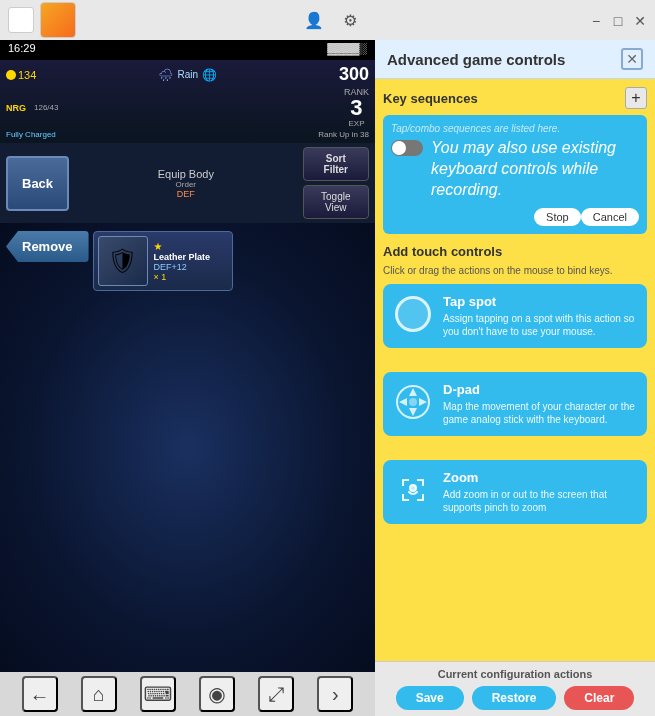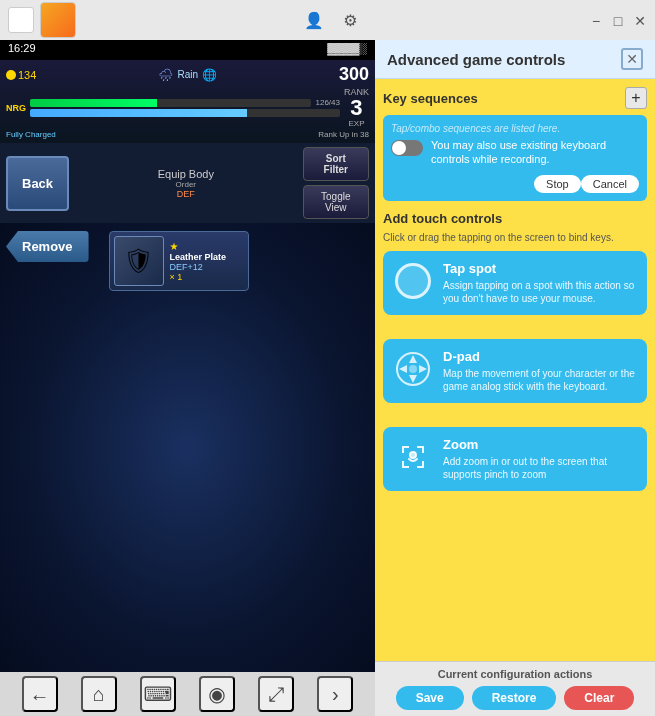--- a/index.html
+++ b/index.html
@@ -144,21 +144,21 @@
       margin-bottom: 2px;
     }
     .nrg-label {
       color: #ffd700;
       font-size: 9px;
       font-weight: bold;
     }
     .bar-container {
       flex: 1;
       display: flex;
-      flex-direction: column;
+      flex-direction: row;
       gap: 2px;
     }
     .bar {
       height: 8px;
       border-radius: 2px;
       background: #333;
       overflow: hidden;
     }
     .bar-fill-hp {
       height: 100%;
@@ -241,21 +241,21 @@
       padding: 5px 8px;
       font-size: 10px;
       cursor: pointer;
     }
 
     
     .remove-area {
       display: flex;
       align-items: flex-start;
       padding: 8px 6px;
-      gap: 20px;
+      gap: 4px;
     }
     .btn-remove {
       position: relative;
       background: linear-gradient(180deg, #4a7aaa, #2a5a8a);
       color: #fff;
       border: none;
       padding: 8px 16px;
       font-size: 13px;
       font-weight: bold;
       cursor: pointer;
@@ -422,22 +422,23 @@
     .toggle-knob {
       width: 14px; height: 14px;
       background: #fff;
       border-radius: 50%;
       position: absolute;
       top: 1px;
       left: 1px;
     }
     .recording-text {
       color: #fff;
-      font-size: 11px;
+      font-size: 16px;
       line-height: 1.3;
+      font-style: italic;
     }
     .recording-btns {
       display: flex;
       gap: 0;
       padding-left: 40px;
       justify-content: flex-end;
     }
     .btn-stop {
       background: #fff;
       border: none;
@@ -715,21 +716,21 @@
             <button class="btn-stop">Stop</button>
             <button class="btn-cancel">Cancel</button>
           </div>
         </div>
       </div>
 
       <div class="add-touch-section">
         <div class="section-header">
           <span class="section-title">Add touch controls</span>
         </div>
-        <div class="touch-hint">Click or drag the tapping on the screen to bind keys.</div>
+        <div class="touch-hint">Click or drag the actions on the mouse to bind keys.</div>
 
         <div class="control-card">
           <div class="control-icon-wrap">
             <div class="control-icon-circle"></div>
           </div>
           <div class="control-info">
             <div class="control-name">Tap spot</div>
             <div class="control-desc">Assign tapping on a spot with this action so you don't have to use your mouse.</div>
           </div>
         </div>

